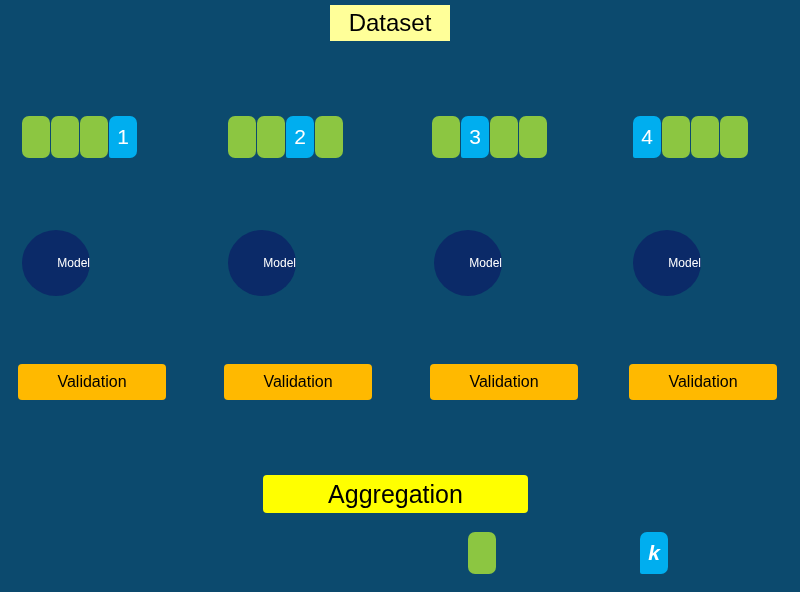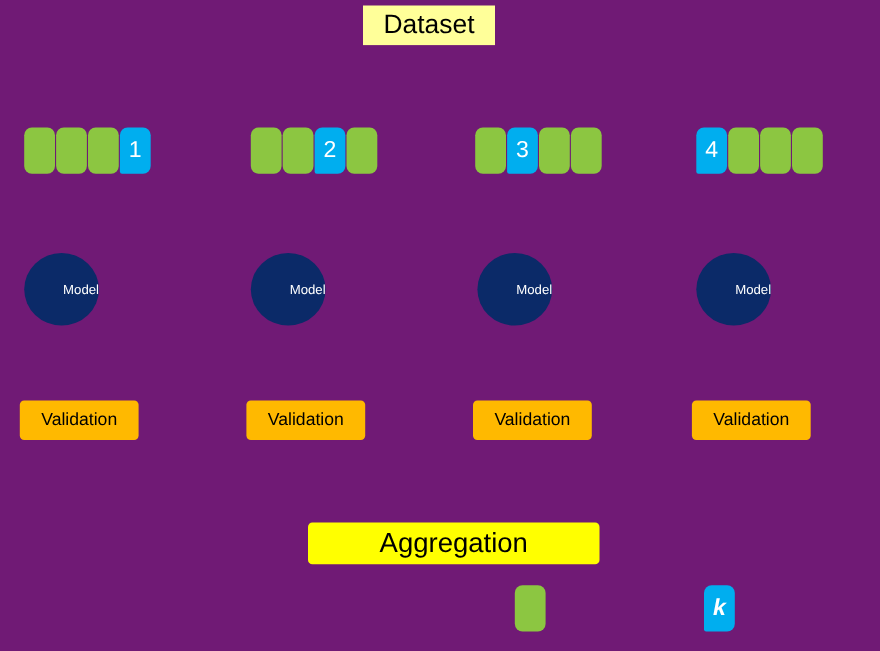--- a/index.html
+++ b/index.html
@@ -8,21 +8,21 @@
     padding: 0;
     background: #000000;
   }
   body {
     font-family: "Liberation Sans", sans-serif;
   }
   #canvas {
     position: relative;
     width: 800px;
     height: 592px;
-    background: #701a75;
+    background: #0c4a6e;
     overflow: hidden;
   }
 
   
   .node {
     position: absolute;
     box-sizing: border-box;
   }
 
   
@@ -79,21 +79,21 @@
     background: #0b2a68;
     display: flex;
     align-items: center;
     justify-content: flex-end;
     color: #ffffff;
     font-size: 12px;
   }
 
   
   .validation {
-    width: 108px;
+    width: 148px;
     height: 36px;
     background: #ffb900;
     border-radius: 4px;
     display: flex;
     align-items: center;
     justify-content: center;
     color: #000000;
     font-size: 16px;
   }
 
@@ -172,21 +172,21 @@
     <div class="fold-block train"></div>
     <div class="fold-block train"></div>
   </div>
   <div class="node model" style="left:633px; top:230px;">
     <span>Model</span>
   </div>
   <div class="node validation" style="left:629px; top:364px;">
     <span>Validation</span>
   </div>
 
-  <div class="node banner banner-aggregation" style="left:280px; top:475px; width:265px; height:38px;justify-content:center;">
+  <div class="node banner banner-aggregation" style="left:263px; top:475px; width:265px; height:38px;justify-content:center;">
     <span>Aggregation</span>
   </div>
 
   <div class="node legend-swatch train" style="left:468px; top:532px;">
     <span></span>
   </div>
   <div class="node legend-swatch test" style="left:640px; top:532px;">
     <span>k</span>
   </div>
 

